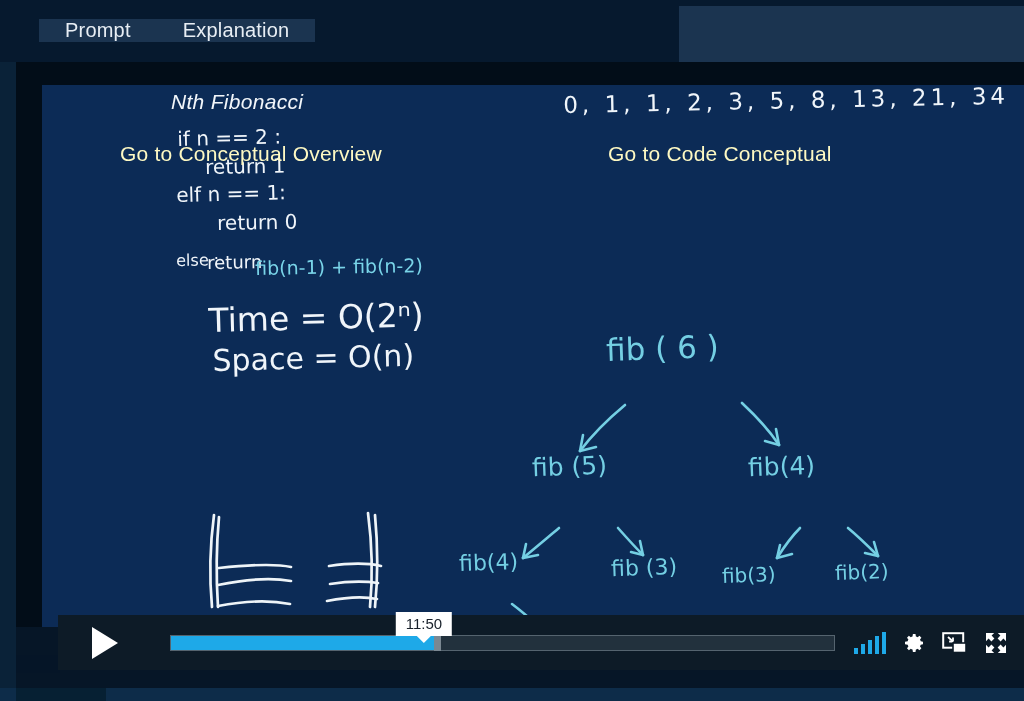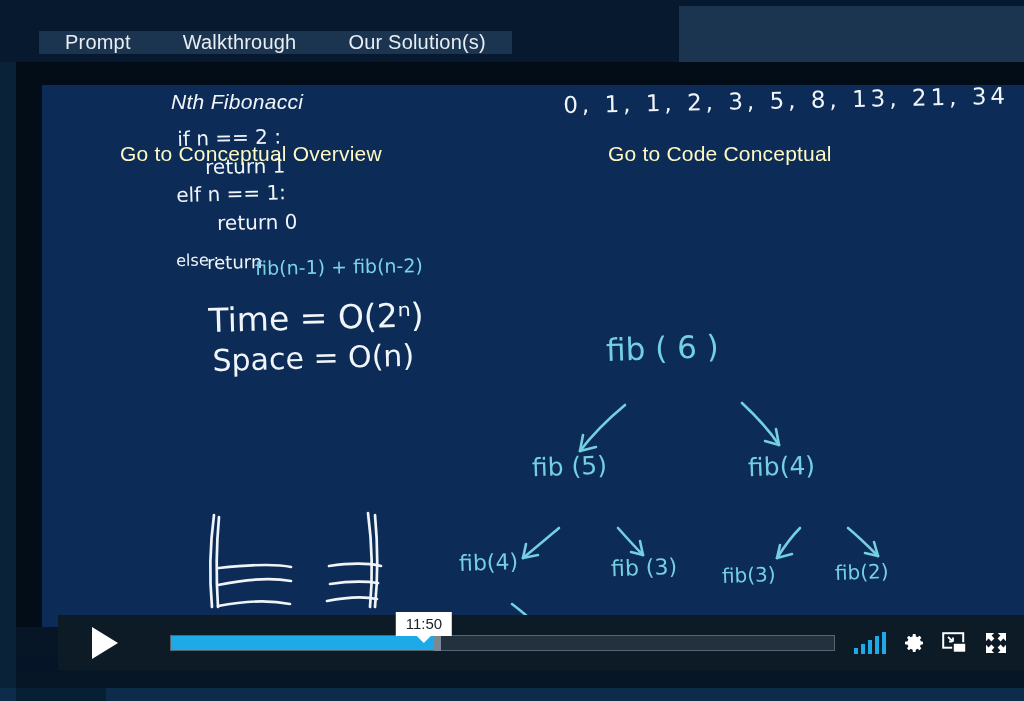--- a/index.html
+++ b/index.html
@@ -12,21 +12,21 @@
     font-family: "Liberation Sans", sans-serif;
     position: relative;
   }
 
   
   .tabbar {
     position: absolute;
     left: 16px; top: 6px;
     height: 48px;
     display: flex;
-    align-items: flex-end;
+    align-items: center;
     z-index: 20;
     padding-left: 23px;
   }
   .tab {
     display: flex;
     align-items: center;
     padding: 0 26px;
     font-size: 20px;
     color: #e8eef4;
     background: #1b3450;
@@ -296,24 +296,21 @@
 </style>
 </head>
 <body>
 
 <div class="tabstrip-rest"></div>
 <div class="tabbar">
   <div class="tab">
     <span>Prompt</span>
   </div>
   <div class="tab">
-    <span>Walkthrough</span>
-  </div>
-  <div class="tab">
-    <span>Our Solution(s)</span>
+    <span>Explanation</span>
   </div>
 </div>
 
 <div class="page-body">
   <div class="left-rail"></div>
 
   <div class="player">
 
     <div class="whiteboard">
 

